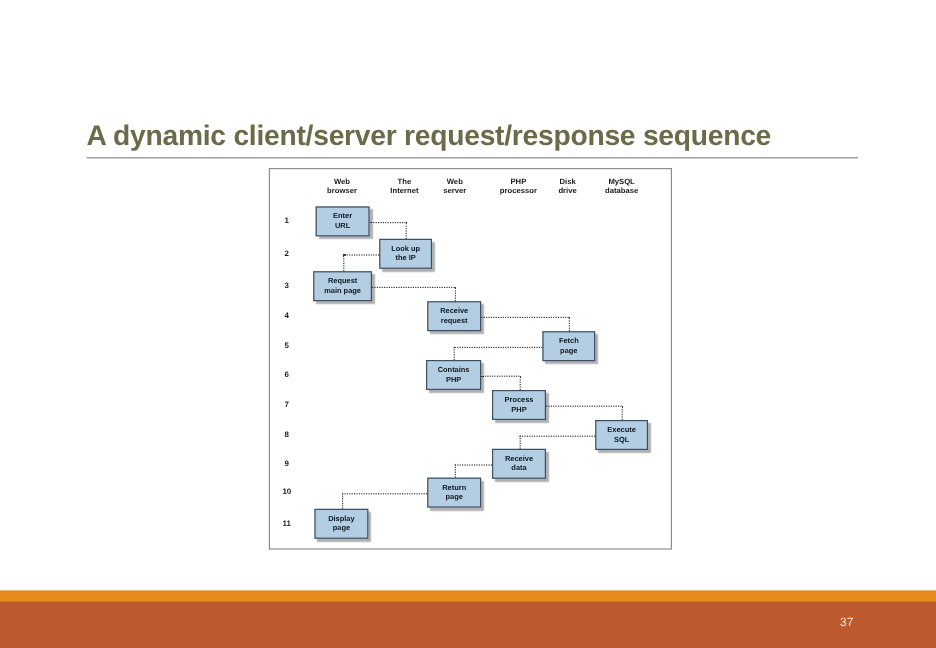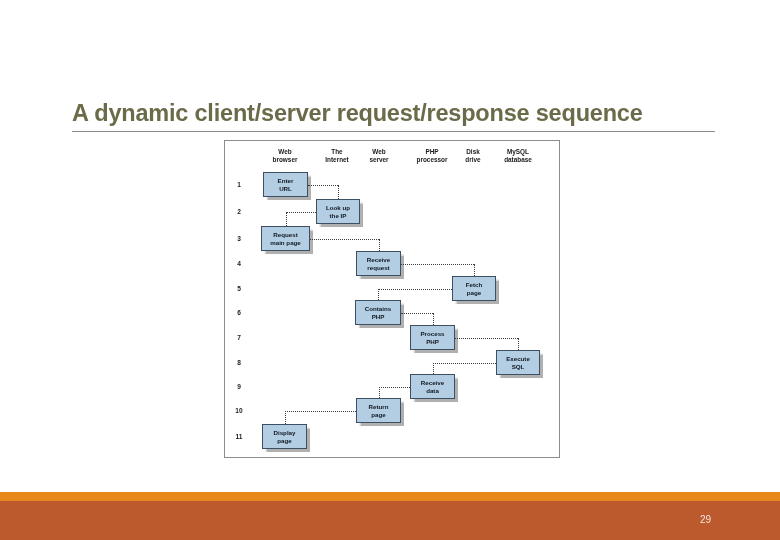--- a/index.html
+++ b/index.html
@@ -256,13 +256,13 @@
     <div class="conn-h" style="left: 432.5px; top: 362.5px; width: 63.5px;"></div>
     <div class="conn-v" style="left: 432.5px; top: 362.5px; height: 11.5px;"></div>
     <div class="conn-h" style="left: 378.5px; top: 386.5px; width: 31.5px;"></div>
     <div class="conn-v" style="left: 378.5px; top: 386.5px; height: 11.5px;"></div>
     <div class="conn-h" style="left: 284.5px; top: 410.5px; width: 71.5px;"></div>
     <div class="conn-v" style="left: 284.5px; top: 410.5px; height: 13.5px;"></div>
   </div>
 
 <div id="footer-accent"></div>
 <div id="footer-bar"></div>
-<div id="page-number">29</div>
+<div id="page-number">37</div>
 
 </body></html>

